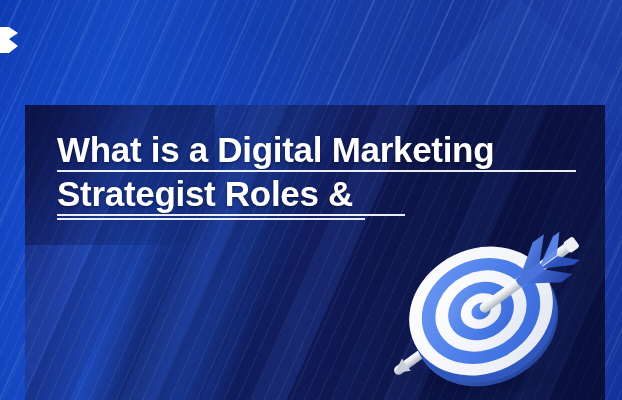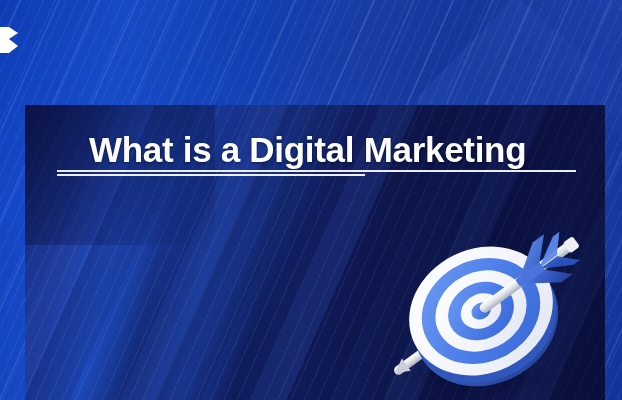--- a/index.html
+++ b/index.html
@@ -140,21 +140,20 @@
   .hl-line { position:relative; margin-bottom:2px; }
   .hl-text {
     display:inline-block;
     color:#ffffff;
     font-size:35px;
     line-height:39px;
     font-weight:bold;
     letter-spacing:-.3px;
     white-space:nowrap;
     text-shadow:0 1px 3px rgba(0,0,0,.45);
-    margin-left:32px;
   }
   .hl-rule {
     display:block;
     height:2px;
     background:#ffffff;
     opacity:.92;
     margin-top:1px;
   }
   .hl-line-1 .hl-rule { width:519px; }
   .hl-line-2 .hl-rule { width:348px; }
@@ -194,20 +193,24 @@
     <div class="card-band-bright3"></div>
     <div class="card-streaks"></div>
     <div class="card-dark-tl"></div>
     <div class="card-dark-right"></div>
 
     <div class="headline">
       <div class="hl-line hl-line-1">
         <span class="hl-text">What is a Digital Marketing</span>
         <span class="hl-rule"></span>
       </div>
+      <div class="hl-line hl-line-2">
+        <span class="hl-text">Strategist Roles &amp;</span>
+        <span class="hl-rule"></span>
+      </div>
       <div class="hl-line hl-line-3">
         <span class="hl-rule"></span>
       </div>
     </div>
 
     <div class="target-wrap">
       <svg viewBox="0 0 230 220" xmlns="http://www.w3.org/2000/svg" aria-hidden="true">
         <defs>
           <linearGradient id="faceBlue" x1="0" y1="0" x2="1" y2="1">
             <stop offset="0%" stop-color="#6f9bf2"></stop>

